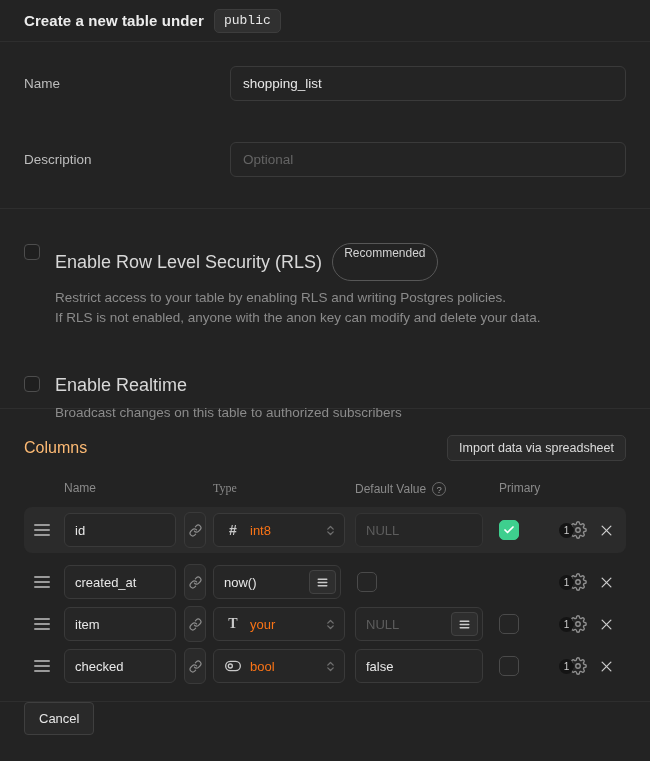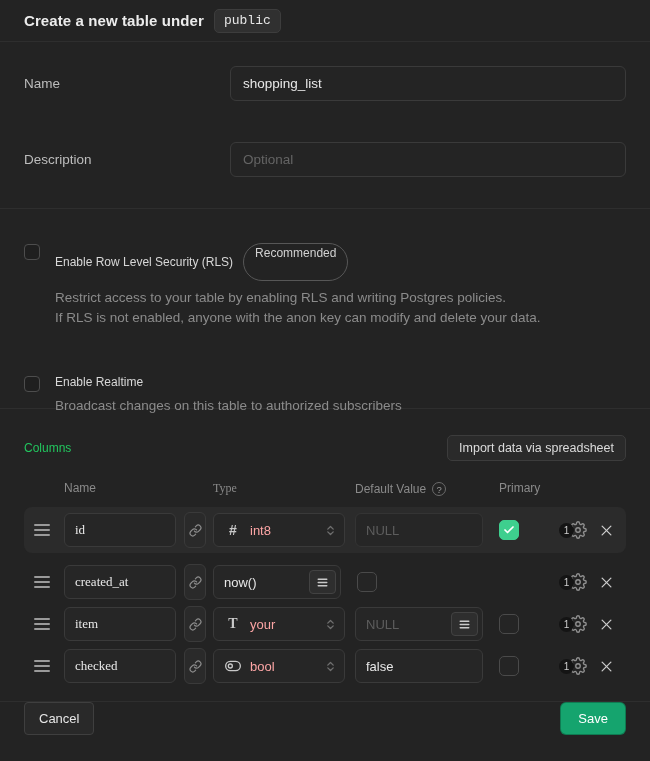--- a/index.html
+++ b/index.html
@@ -55,37 +55,37 @@
   }
   .toggle-group { display: flex; }
   .toggle-group + .toggle-group { margin-top: 47px; text-align: center; }
   .checkbox {
     width: 16px; height: 16px; flex: 0 0 16px;
     border: 1px solid #4d4d4d; border-radius: 4px;
     background: #1f1f1f; margin-top: 1px; cursor: pointer;
   }
   .toggle-body { margin-left: 15px; }
   .toggle-title-row { display: flex; align-items: center; }
-  .toggle-title { font-size: 12px; color: #d8d8d8; }
+  .toggle-title { font-size: 18px; color: #d8d8d8; }
   .pill-badge {
     margin-left: 10px;
     font-size: 12px; color: #d2d2d2;
     border: 1px solid #575757; border-radius: 999px;
     padding: 2px 11px 20px;
   }
   .toggle-desc { margin-top: 7px; font-size: 13.5px; color: #8b8b8b; line-height: 20px; }
 
   
   .cols-sec {
     height: 293px; flex: 0 0 293px;
     padding: 26px 24px 0;
     border-bottom: 1px solid #2e2e2e;
   }
   .cols-head { display: flex; align-items: center; justify-content: space-between; height: 26px; }
-  .cols-title { font-size: 12px; font-weight: 500; color: #22c55e; }
+  .cols-title { font-size: 16px; font-weight: 500; color: #fdba74; }
   .import-btn {
     background: #2a2a2a; border: 1px solid #3c3c3c; border-radius: 5px;
     color: #dcdcdc; font-size: 12.5px; font-family: "Liberation Sans", sans-serif;
     padding: 5px 11px; cursor: pointer;
   }
   .cols-headers {
     display: flex; margin-top: 20px; height: 16px;
     padding-left: 40px;
     font-size: 12px; color: #8a8a8a;
   }
@@ -108,36 +108,36 @@
     width: 16px; flex: 0 0 16px; margin-right: 14px;
     display: flex; flex-direction: column; gap: 3px; cursor: grab;
   }
   .drag-handle span { display: block; height: 2px; background: #9a9a9a; border-radius: 1px; }
   .text-input {
     height: 34px; background: #262626; border: 1px solid #3a3a3a; border-radius: 6px;
     color: #e8e8e8; font-size: 13px; font-family: "Liberation Sans", sans-serif;
     padding: 0 10px; outline: none;
   }
   .text-input::placeholder { color: #5d5d5d; }
-  .name-input { width: 112px; flex: 0 0 112px; margin-right: 8px; font-family: Liberation Serif, serif; }
+  .name-input { width: 112px; flex: 0 0 112px; margin-right: 8px; }
   .link-btn {
     width: 22px; height: 36px; flex: 0 0 22px; margin-right: 7px;
     background: #2a2a2a; border: 1px solid #3a3a3a; border-radius: 6px;
     display: flex; align-items: center; justify-content: center;
     color: #8d8d8d; cursor: pointer; padding: 0;
   }
   .type-select {
     width: 132px; flex: 0 0 132px; height: 34px; margin-right: 10px;
     background: #262626; border: 1px solid #3a3a3a; border-radius: 6px;
     display: flex; align-items: center; padding: 0 7px 0 10px; cursor: pointer;
   }
   .type-icon { width: 18px; color: #c8c8c8; display: flex; align-items: center; justify-content: center; }
   .type-icon .glyph { font-size: 14px; font-weight: 700; color: #c8c8c8; }
   .type-icon [data-icon] { display: none; }
-  .type-label { margin-left: 8px; flex: 1; font-size: 13px; color: #fca5a5; }
+  .type-label { margin-left: 8px; flex: 1; font-size: 13px; color: #f97316; }
   .chevrons { color: #6f6f6f; display: flex; }
   .default-wrap { position: relative; width: 128px; flex: 0 0 128px; }
   .default-input { width: 100%; }
   .picker-btn {
     position: absolute; right: 5px; top: 5px;
     width: 27px; height: 24px;
     background: #2e2e2e; border: 1px solid #424242; border-radius: 4px;
     display: flex; align-items: center; justify-content: center;
     color: #c9c9c9; cursor: pointer; padding: 0;
   }
@@ -491,16 +491,15 @@
         <line x1="5" y1="5" x2="19" y2="19"></line>
               <line x1="19" y1="5" x2="5" y2="19"></line>
       </svg>
     </button>
   </div>
 </div>
   </div>
 
   <div class="ftr">
     <button class="cancel-btn">Cancel</button>
-    <button class="save-btn">Save</button>
   </div>
 
 </div>
 
 </body></html>

